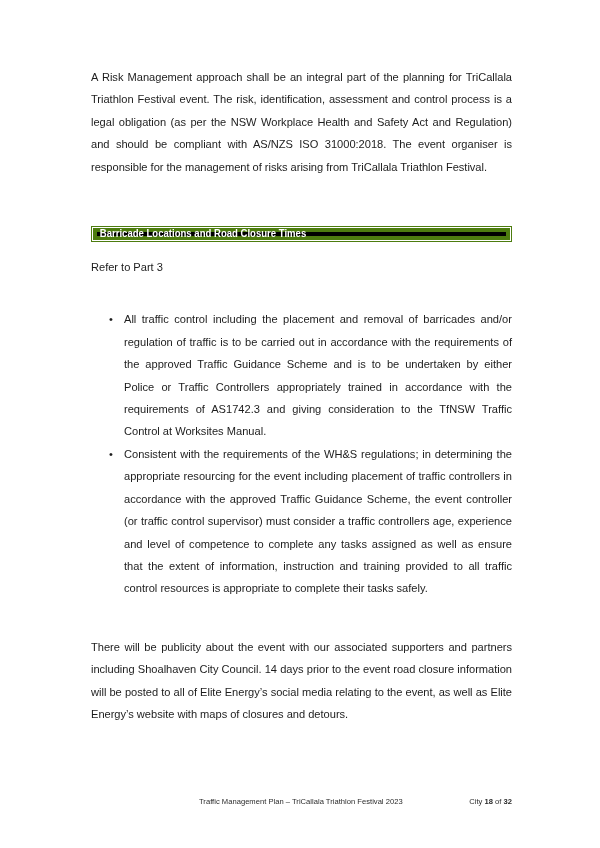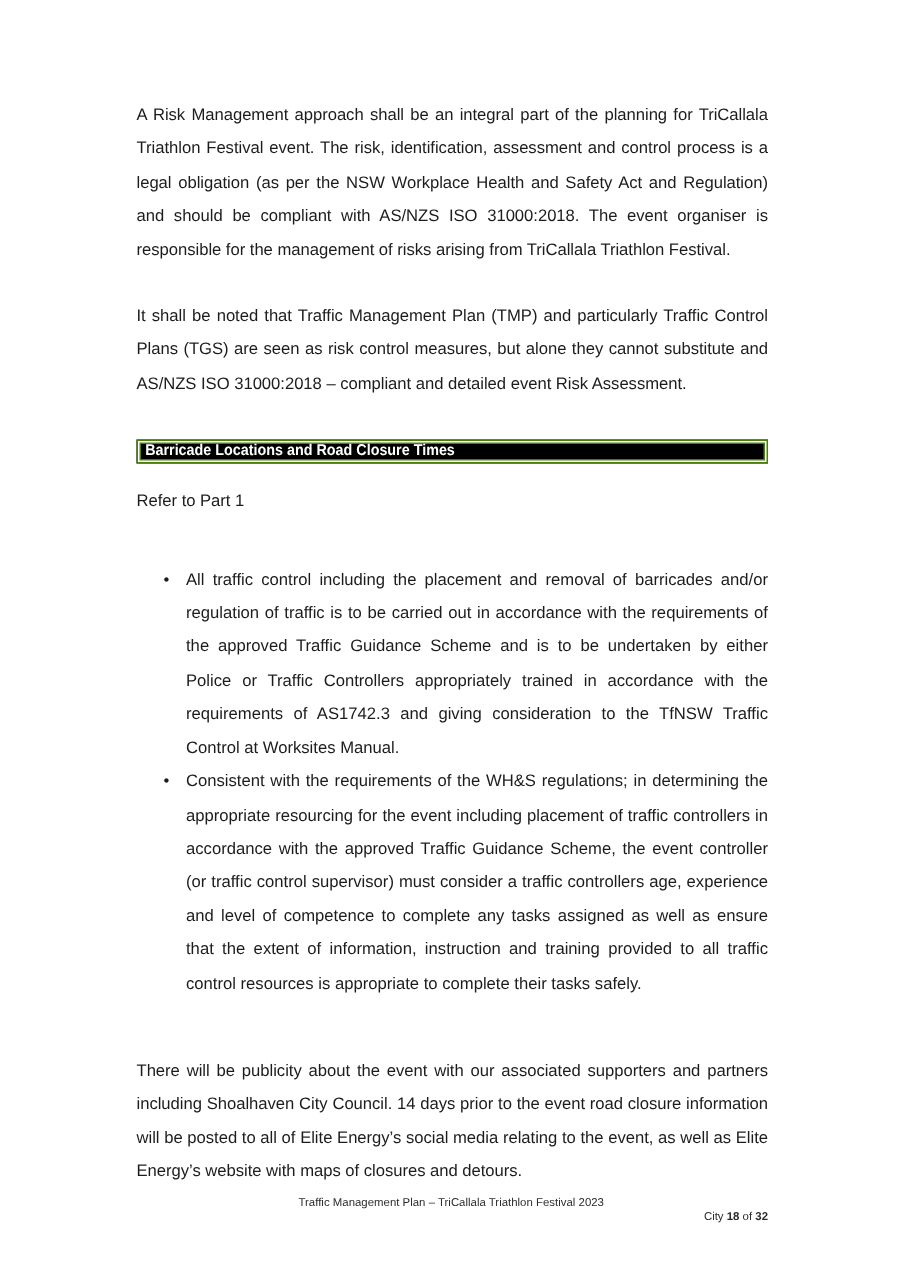--- a/index.html
+++ b/index.html
@@ -43,21 +43,21 @@
     letter-spacing: -0.02px;
   }
 
   .para-gap {
     height: 22px;
   }
 
   
   .section-bar {
     background: #000000;
-    border: 3px solid #4d7c0f;
+    border: 6px solid #4d7c0f;
     outline: 1px solid #ffffff;
     outline-offset: -2px;
     height: 16px;
     display: flex;
     align-items: center;
     margin: 0;
     box-sizing: border-box;
   }
   .section-bar .bar-label {
     color: #ffffff;
@@ -104,25 +104,24 @@
   .gap-22 { height: 22px; }
   .gap-26 { height: 26px; }
 
   
   .footer {
     position: absolute;
     left: 91px;
     top: 797px;
     width: 421px;
     display: flex;
-    align-items: flex-start;
+    align-items: center;
     font-family: "Liberation Sans", sans-serif;
     font-size: 7.6px;
     color: #2b2b2b;
-    flex-direction: column;
   }
   .footer-left {
     margin-left: 108px;
     white-space: nowrap;
     letter-spacing: 0.01px;
   }
   .footer-right {
     margin-left: auto;
     white-space: nowrap;
   }
@@ -132,31 +131,30 @@
 <body>
 
 <div class="page">
 
   <div class="content">
 
     <p class="body-para">A Risk Management approach shall be an integral part of the planning for TriCallala Triathlon Festival event. The risk, identification, assessment and control process is a legal obligation (as per the NSW Workplace Health and Safety Act and Regulation) and should be compliant with AS/NZS ISO 31000:2018. The event organiser is responsible for the management of risks arising from TriCallala Triathlon Festival.</p>
 
     <div class="para-gap"></div>
 
-    <p class="body-para">It shall be noted that Traffic Management Plan (TMP) and particularly Traffic Control Plans (TGS) are seen as risk control measures, but alone they cannot substitute and AS/NZS ISO 31000:2018 – compliant and detailed event Risk Assessment.</p>
 
     <div class="gap-26"></div>
 
     <div class="section-bar">
       <span class="bar-label">Barricade Locations and Road Closure Times</span>
     </div>
 
     <div class="gap-14"></div>
 
-    <p class="body-para">Refer to Part 1</p>
+    <p class="body-para">Refer to Part 3</p>
 
     <div class="gap-22"></div>
 
 
     <div class="gap-8"></div>
 
     <ul class="bullets">
       <li>
         <span class="bullet-dot">•</span>
         <span>All traffic control including the placement and removal of barricades and/or regulation of traffic is to be carried out in accordance with the requirements of the approved Traffic Guidance Scheme and is to be undertaken by either Police or Traffic Controllers appropriately trained in accordance with the requirements of AS1742.3 and giving consideration to the TfNSW Traffic Control at Worksites Manual.</span>

